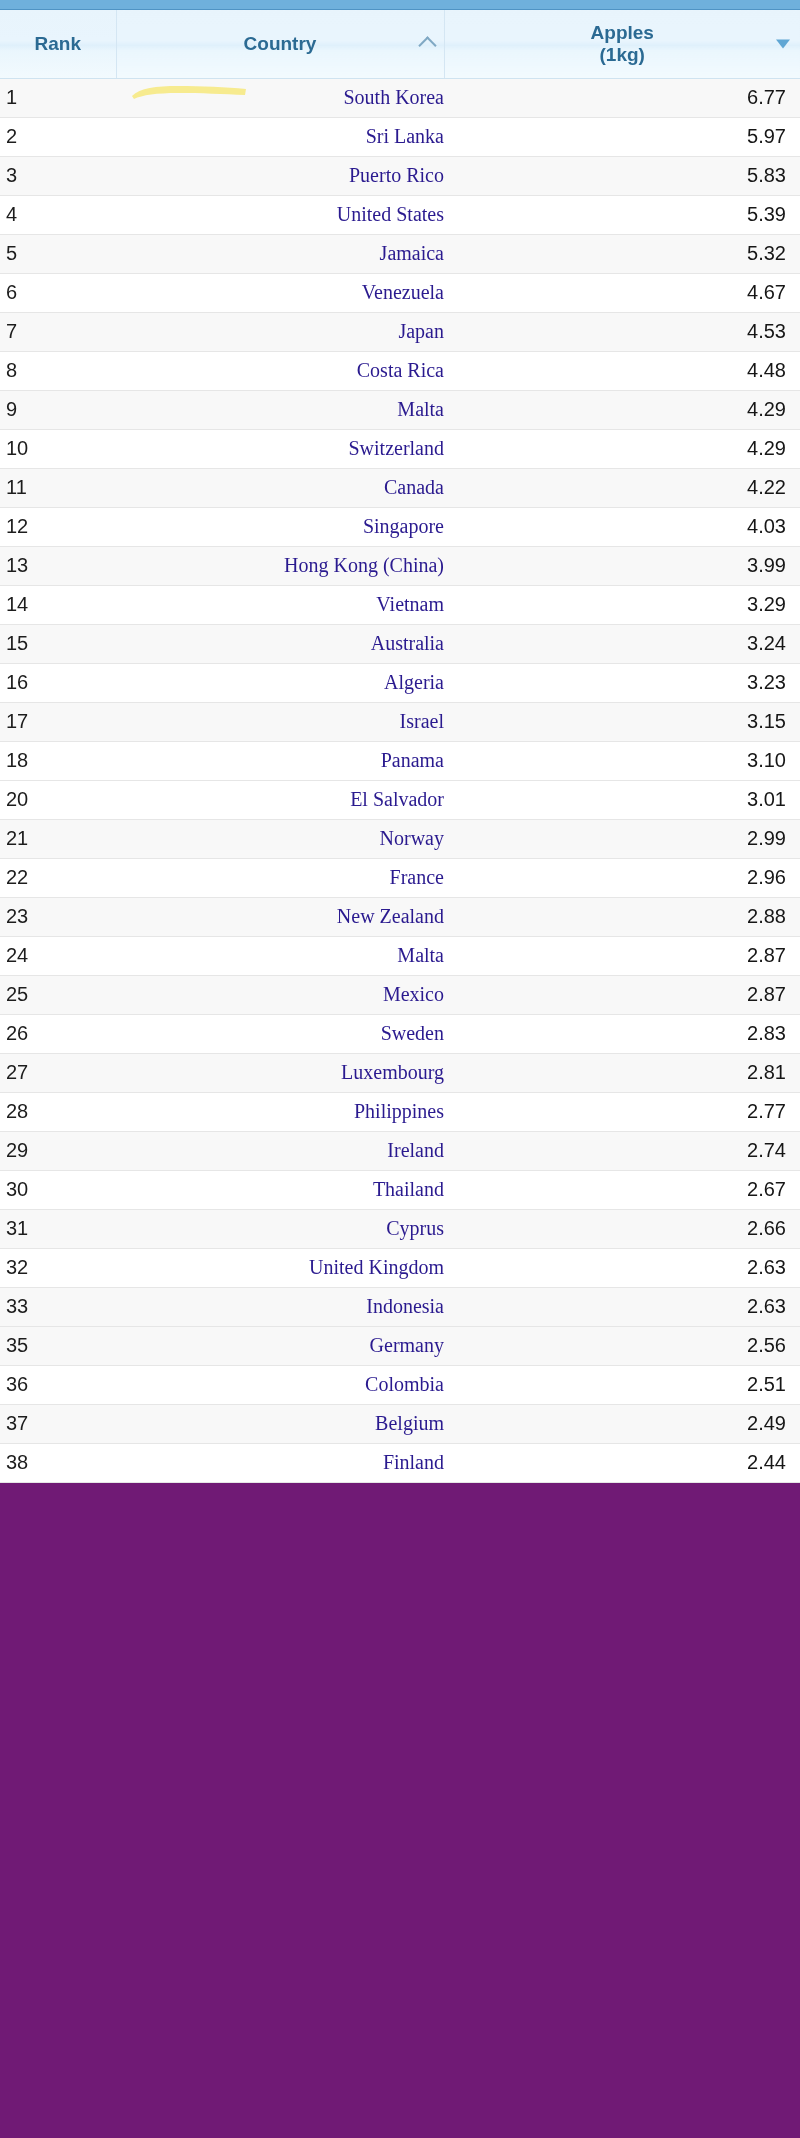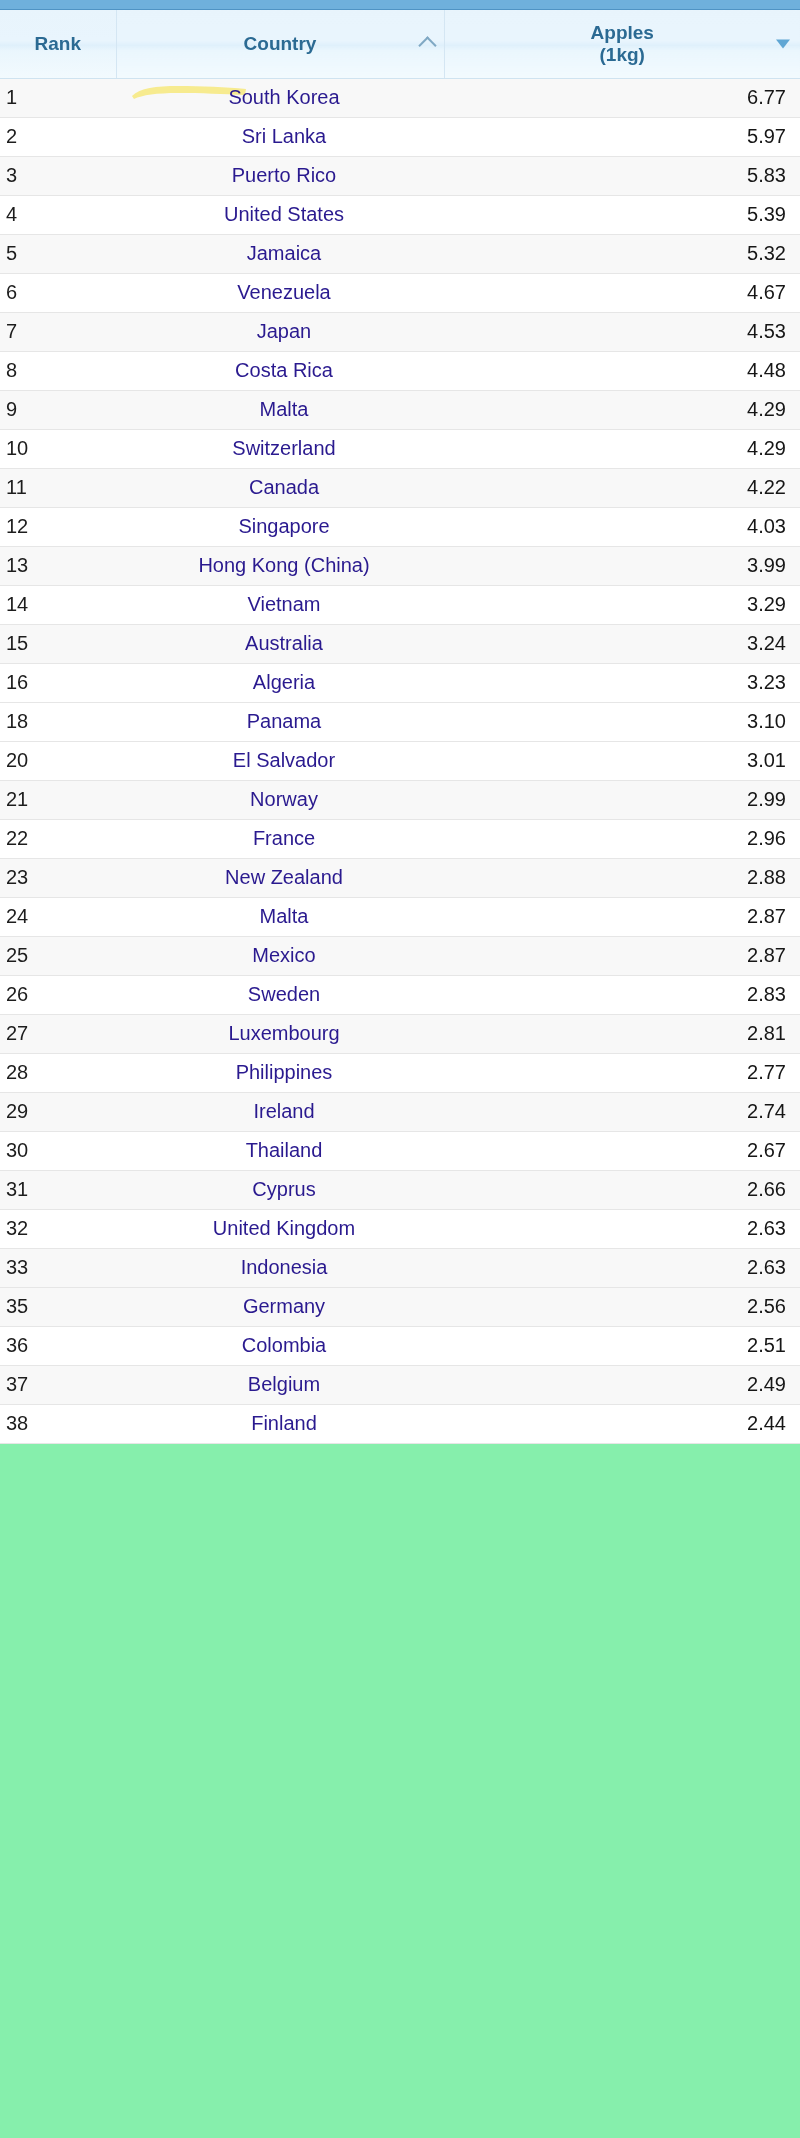--- a/index.html
+++ b/index.html
@@ -11,21 +11,21 @@
     width: 800px;
     height: 2138px;
     font-family: "Liberation Sans", sans-serif;
     overflow: hidden;
   }
 
   #app {
     width: 800px;
     height: 2138px;
     position: relative;
-    background: #86efac;
+    background: #701a75;
   }
 
   
   .top-bar {
     height: 10px;
     width: 100%;
     background: #6fb0dc;
     border-bottom: 1px solid #4f93c4;
     box-sizing: border-box;
   }
@@ -110,22 +110,23 @@
   tbody tr.even td { background: #ffffff; }
 
   td.rank {
     padding-left: 6px;
     text-align: left;
     color: #1d1d1d;
     font-size: 20px;
   }
   td.country {
     padding-left: 8px;
-    text-align: center;
-    position: relative;
+    text-align: right;
+    position: relative;
+    font-family: Liberation Serif, serif;
   }
   td.country .country-link {
     color: #2a1a8f;
     text-decoration: none;
     font-size: 20px;
     position: relative;
     z-index: 2;
   }
   td.value {
     text-align: right;
@@ -262,20 +263,25 @@
         <tr class="odd">
           <td class="rank">15</td>
           <td class="country"><a class="country-link" href="#">Australia</a></td>
           <td class="value">3.24</td>
         </tr>
         <tr class="even">
           <td class="rank">16</td>
           <td class="country"><a class="country-link" href="#">Algeria</a></td>
           <td class="value">3.23</td>
         </tr>
+        <tr class="odd">
+          <td class="rank">17</td>
+          <td class="country"><a class="country-link" href="#">Israel</a></td>
+          <td class="value">3.15</td>
+        </tr>
         <tr class="even">
           <td class="rank">18</td>
           <td class="country"><a class="country-link" href="#">Panama</a></td>
           <td class="value">3.10</td>
         </tr>
         <tr class="even">
           <td class="rank">20</td>
           <td class="country"><a class="country-link" href="#">El Salvador</a></td>
           <td class="value">3.01</td>
         </tr>

